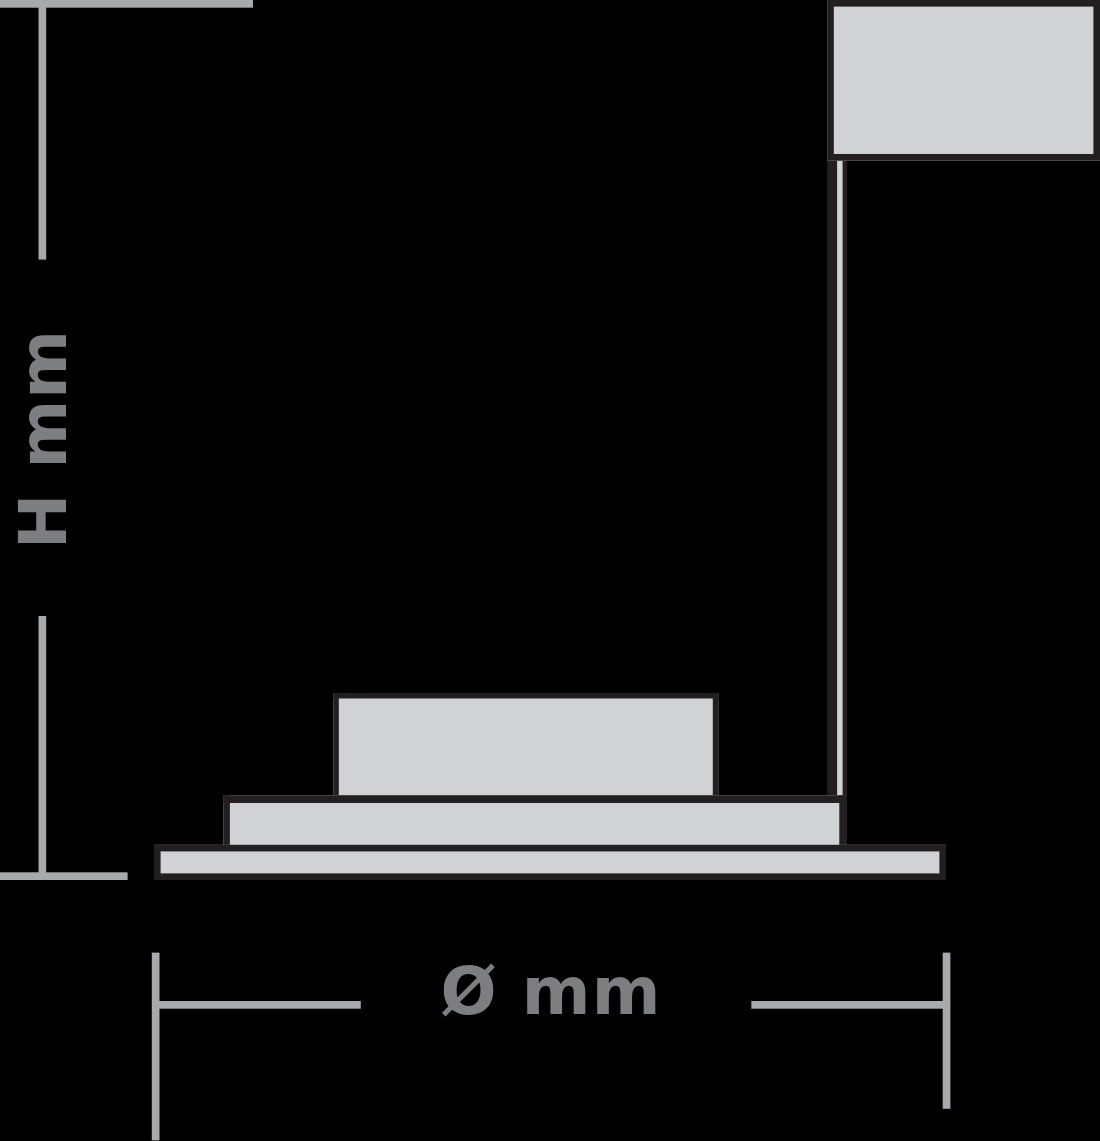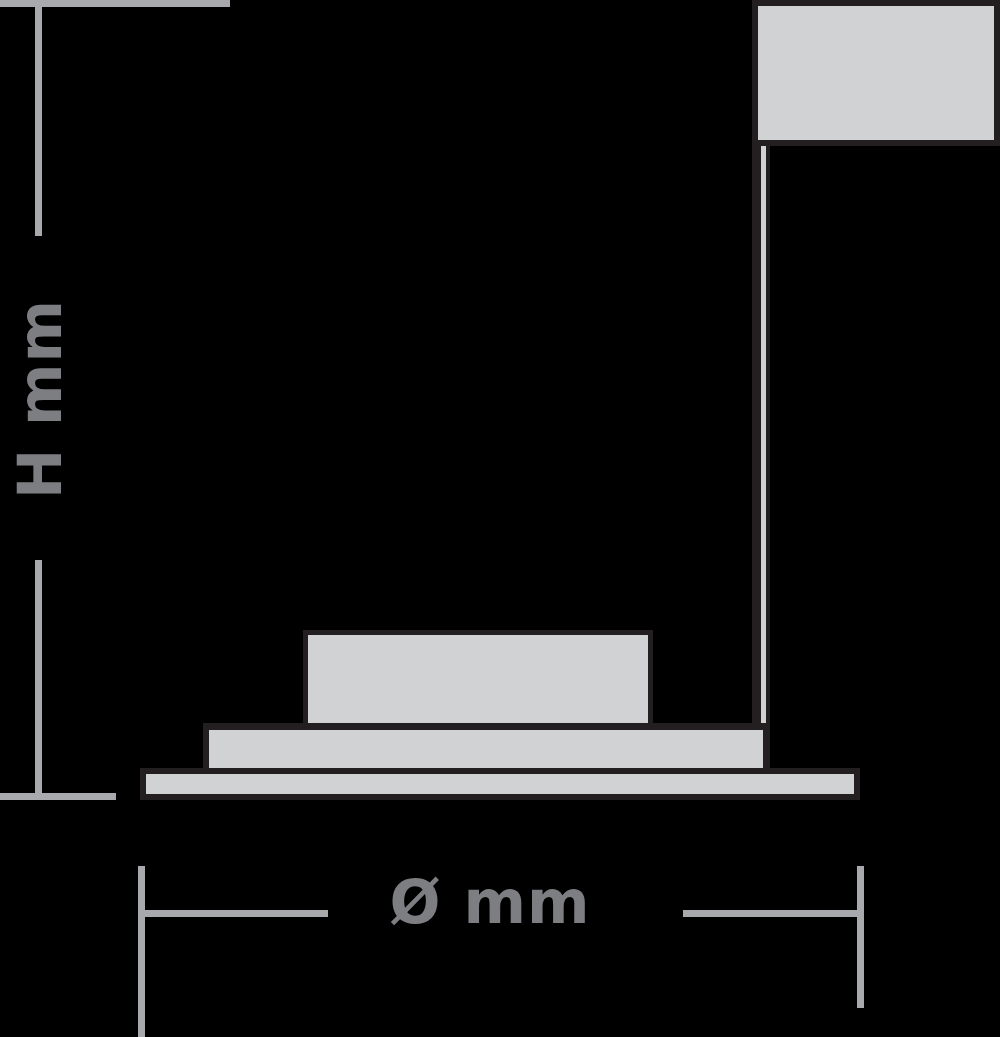--- a/index.html
+++ b/index.html
@@ -70,21 +70,21 @@
   .h-top-cap    { left: 0;    top: 0;     width: 230px; height: 7px; }
   .h-line-upper { left: 35px; top: 6px;   width: 7px;   height: 230px; }
   .h-line-lower { left: 35px; top: 560px; width: 7px;   height: 238px; }
   .h-bottom-cap { left: 0;    top: 793px; width: 116px; height: 7px; }
   .h-label-pos  { left: 40px; top: 399px; }
   
   .d-left-tick  { left: 138px; top: 866px; width: 7px;   height: 171px; }
   .d-right-tick { left: 857px; top: 866px; width: 7px;   height: 142px; }
   .d-line-left  { left: 141px; top: 910px; width: 187px; height: 7px; }
   .d-line-right { left: 683px; top: 910px; width: 178px; height: 7px; }
-  .d-label-pos  { left: 490px; top: 902px; }
+  .d-label-pos  { left: 501px; top: 902px; }
 </style>
 </head>
 <body>
 
 <div class="canvas">
 
   <div>
     <div class="dim-line h-top-cap"></div>
     <div class="dim-line h-line-upper"></div>
     <div class="dim-line h-line-lower"></div>

